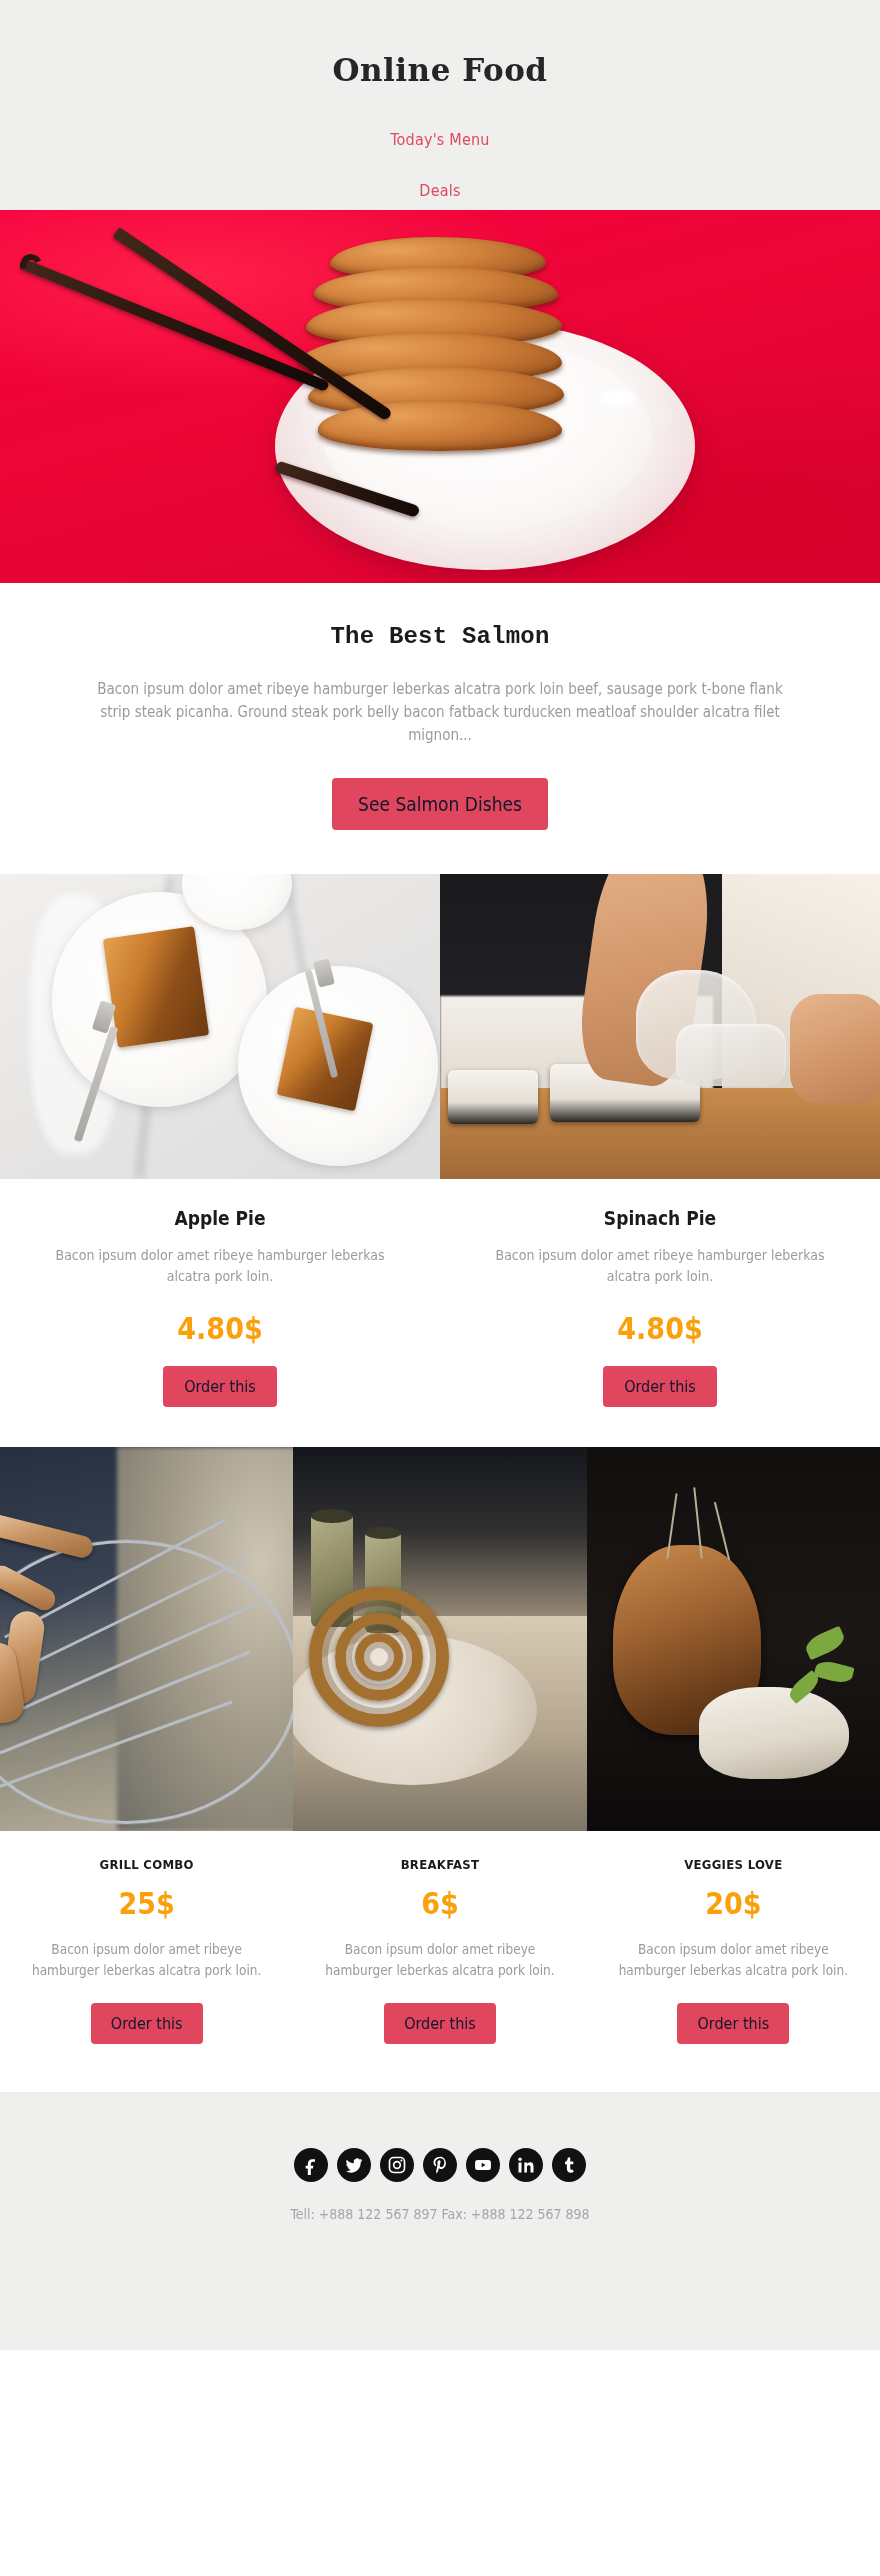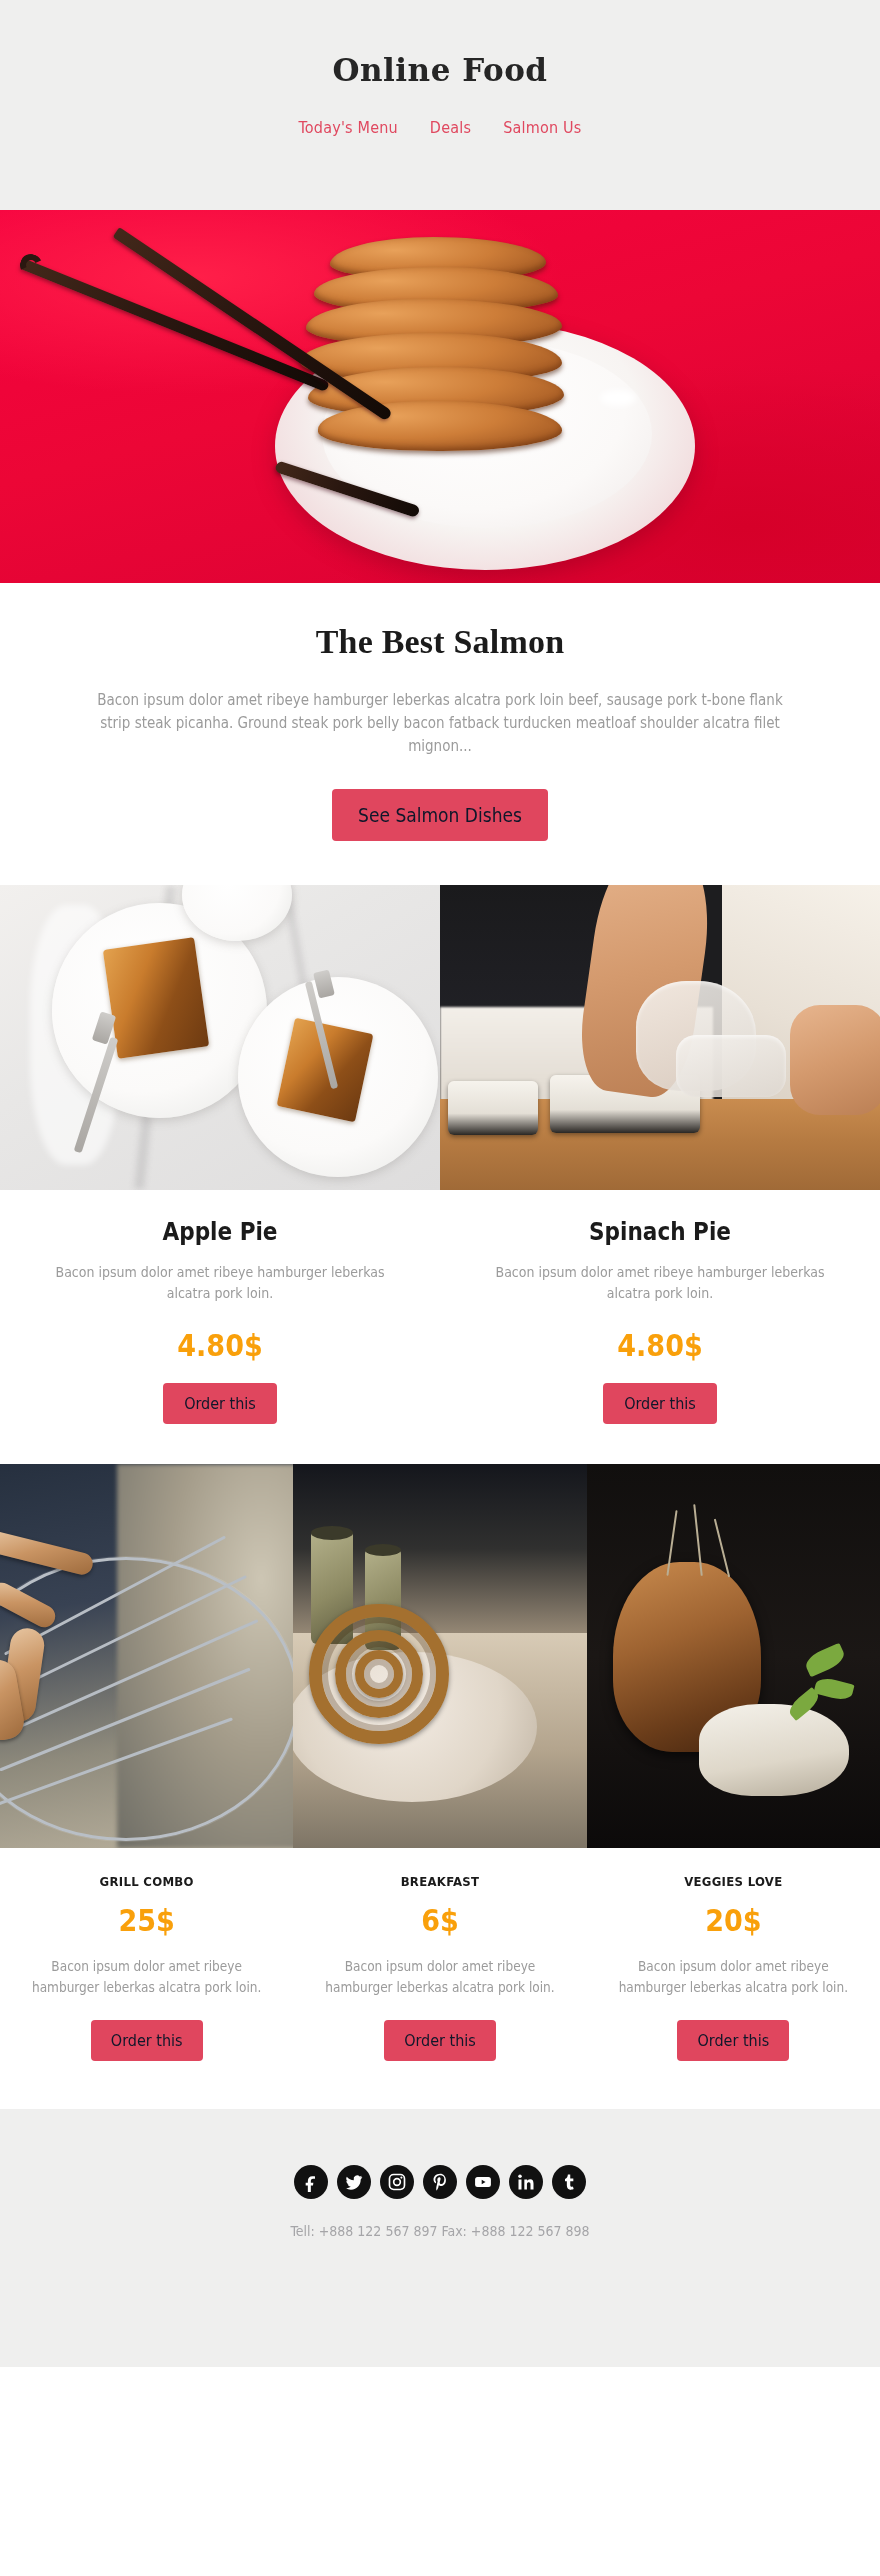--- a/index.html
+++ b/index.html
@@ -21,22 +21,22 @@
     padding-top:52px;
   }
   .brand{
     font-family:"DejaVu Serif", serif;
     font-weight:700;
     font-size:31px;
     letter-spacing:0.5px;
     color:#262626;
   }
   .nav{
-    margin-top:30px;
-    display:flex;gap:32px;align-items:center;
+    margin-top:42px;
+    display:flex;gap:32px;align-items:center;flex-direction:column;
   }
   .nav-link{
     color:#e0485f;
     font-size:16px;
     font-family:"DejaVu Sans Condensed","Liberation Sans", sans-serif;
     text-decoration:none;
     letter-spacing:.2px;
   }
 
   
@@ -106,23 +106,23 @@
     transform:rotate(20deg);
   }
 
   
   .salmon{
     background:#fff;
     padding:40px 0 44px;
     text-align:center;
   }
   .section-title{
-    font-family:Liberation Serif, serif;
+    font-family:Liberation Mono, monospace;
     font-weight:700;
-    font-size:34px;
+    font-size:24px;
     color:#1b1b1b;
     letter-spacing:.2px;
   }
   .salmon-body{
     margin:28px auto 0;
     width:690px;
     font-size:15px;
     line-height:1.52;
     color:#9b9b9b;
     font-family:"DejaVu Sans Condensed","Liberation Sans", sans-serif;
@@ -189,21 +189,21 @@
     box-shadow:inset 0 2px 4px rgba(255,255,255,.6);
   }
   .chef-white{position:absolute;right:0;top:0;width:36%;height:72%;
     background:linear-gradient(200deg,#f6f1e9 0%,#e8e0d5 60%,#d9cfc2 100%);}
 
   
   .two-info{display:flex;width:880px;background:#fff;padding:28px 0 40px;}
   .two-info .col{width:440px;text-align:center;padding:0 34px;}
   .prod-title{
     font-family:"DejaVu Sans Condensed","Liberation Sans", sans-serif;
-    font-weight:700;font-size:24px;color:#1b1b1b;
+    font-weight:700;font-size:19px;color:#1b1b1b;
   }
   .prod-desc{
     margin-top:16px;font-size:14px;line-height:1.5;color:#9b9b9b;
     font-family:"DejaVu Sans Condensed","Liberation Sans", sans-serif;
   }
   .price{
     margin-top:24px;
     font-family:"DejaVu Sans Condensed","Liberation Sans", sans-serif;
     font-weight:700;font-size:30px;color:#f9a00b;
   }

